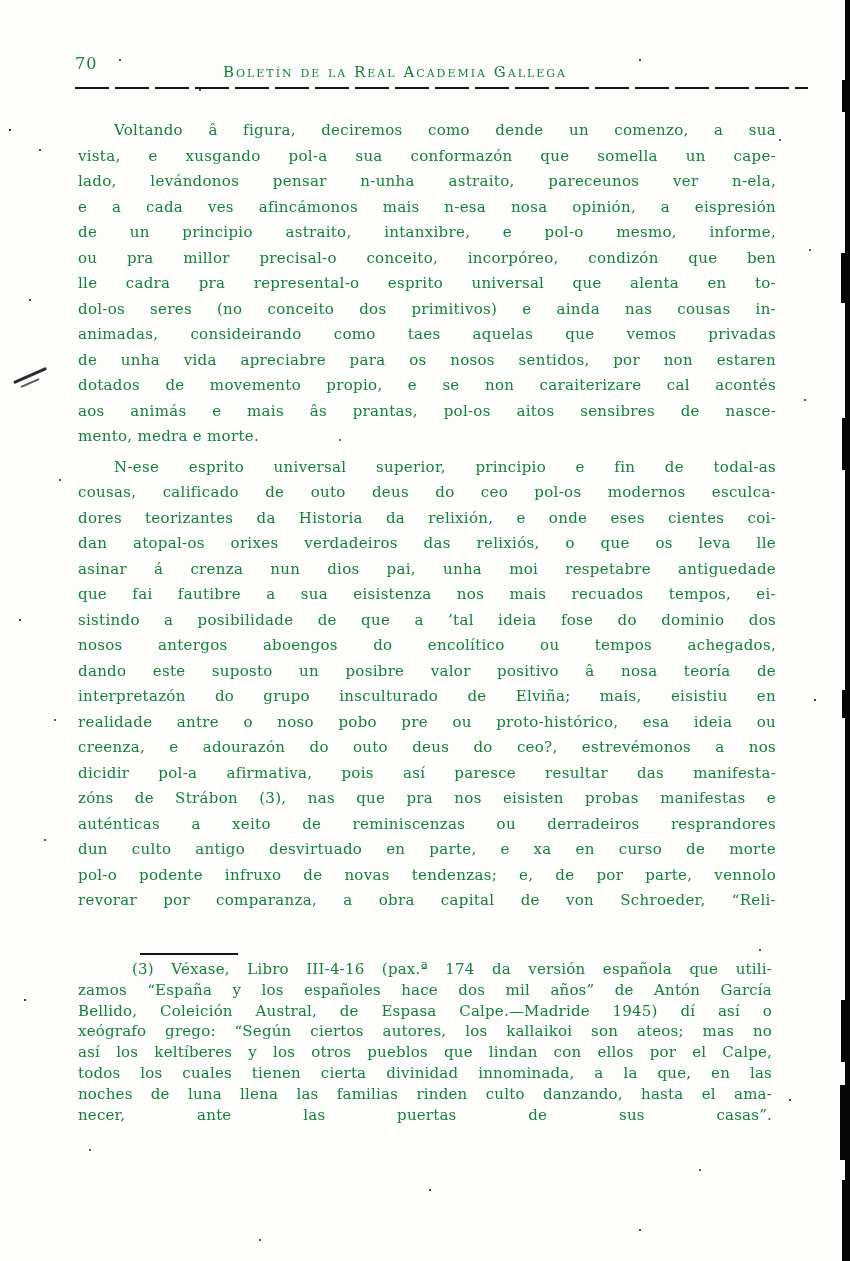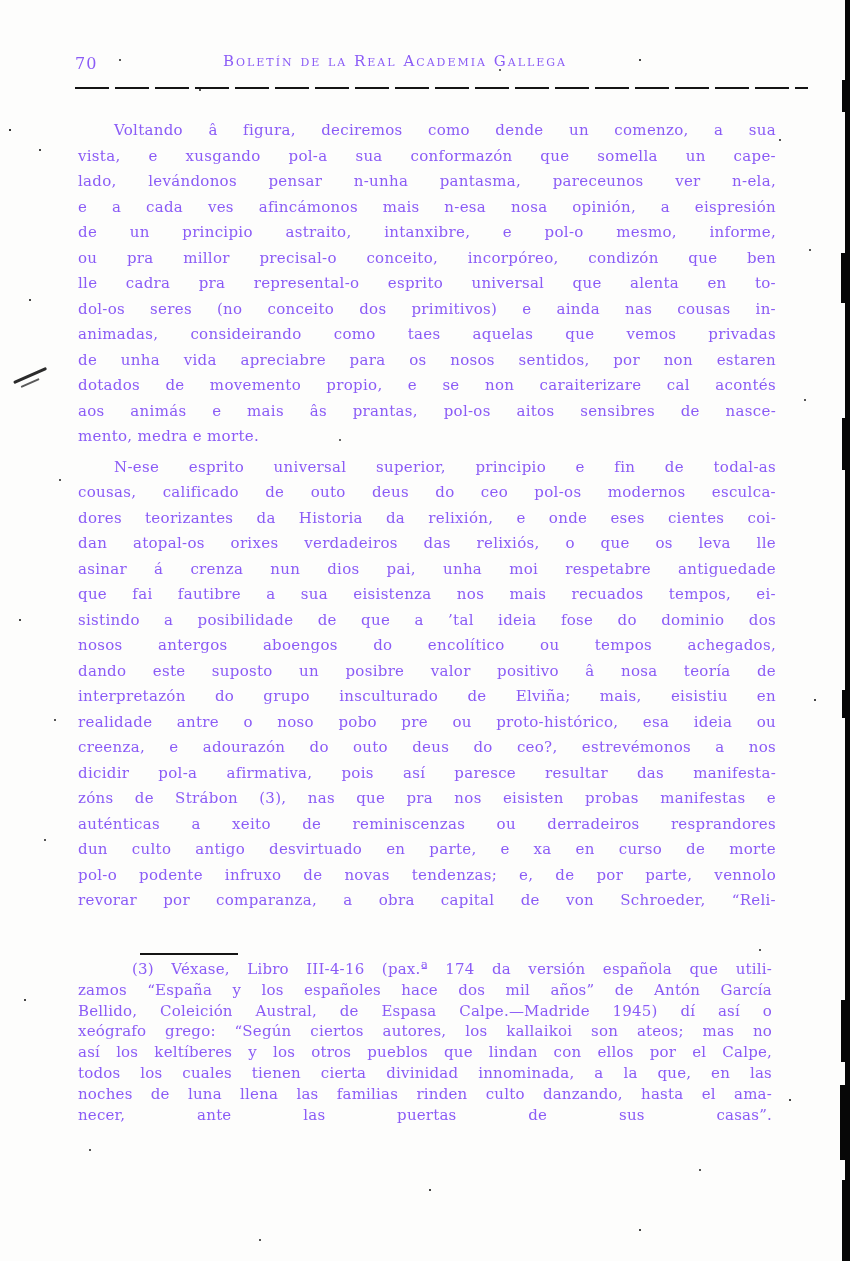--- a/index.html
+++ b/index.html
@@ -3,21 +3,21 @@
 <meta charset="utf-8">
 <style>
   html,body { margin:0; padding:0; background:#e8e8e8; }
   .page {
     position:relative;
     width:850px; height:1261px;
     margin:0 auto;
     background:#fdfdfc;
     overflow:hidden;
     font-family:"DejaVu Serif","Liberation Serif",serif;
-    color:#8b5cf6;
+    color:#15803d;
   }
   
   .noise {
     position:absolute; inset:0; pointer-events:none;
     background-image:
       radial-gradient(circle 1px at 40px 150px,#444 99%,transparent),
       radial-gradient(circle 1px at 200px 90px,#555 99%,transparent),
       radial-gradient(circle 1px at 640px 60px,#444 99%,transparent),
       radial-gradient(circle 1px at 780px 140px,#555 99%,transparent),
       radial-gradient(circle 1px at 30px 300px,#444 99%,transparent),
@@ -60,21 +60,21 @@
   .eb5 { top:1000px; height:62px; width:9px; }
   .eb6 { top:1085px; height:75px; width:10px; }
   .eb7 { top:1180px; height:81px; width:8px; }
 
   .header { position:absolute; top:52px; left:0; width:100%; height:30px; }
   .page-number {
     position:absolute; left:75px; top:2px;
     font-size:16px; letter-spacing:1px;
   }
   .header-title {
-    position:absolute; left:0; right:60px; top:0;
+    position:absolute; left:0; right:60px; top:11px;
     text-align:center;
     font-variant:small-caps;
     font-size:15px; letter-spacing:2px;
   }
   .header-rule {
     position:absolute; top:87px; left:75px; width:733px; height:2px;
     background:repeating-linear-gradient(90deg,#141414 0 34px,transparent 34px 40px);
   }
 
   .body-text { position:absolute; top:118px; left:78px; width:698px; }
@@ -108,21 +108,21 @@
   <div class="header">
     <span class="page-number">70</span>
     <span class="header-title">Boletín de la Real Academia Gallega</span>
   </div>
   <div class="header-rule"></div>
 
   <div class="body-text">
     <div class="paragraph">
         <div class="line first-line">Voltando â figura, deciremos como dende un comenzo, a sua</div>
         <div class="line">vista, e xusgando pol-a sua conformazón que somella un cape-</div>
-        <div class="line">lado, levándonos pensar n-unha pantasma, pareceunos ver n-ela,</div>
+        <div class="line">lado, levándonos pensar n-unha astraito, pareceunos ver n-ela,</div>
         <div class="line">e a cada ves afincámonos mais n-esa nosa opinión, a eispresión</div>
         <div class="line">de un principio astraito, intanxibre, e pol-o mesmo, informe,</div>
         <div class="line">ou pra millor precisal-o conceito, incorpóreo, condizón que ben</div>
         <div class="line">lle cadra pra represental-o esprito universal que alenta en to-</div>
         <div class="line">dol-os seres (no conceito dos primitivos) e ainda nas cousas in-</div>
         <div class="line">animadas, consideirando como taes aquelas que vemos privadas</div>
         <div class="line">de unha vida apreciabre para os nosos sentidos, por non estaren</div>
         <div class="line">dotados de movemento propio, e se non caraiterizare cal acontés</div>
         <div class="line">aos animás e mais âs prantas, pol-os aitos sensibres de nasce-</div>
         <div class="line">mento, medra e morte.</div>

